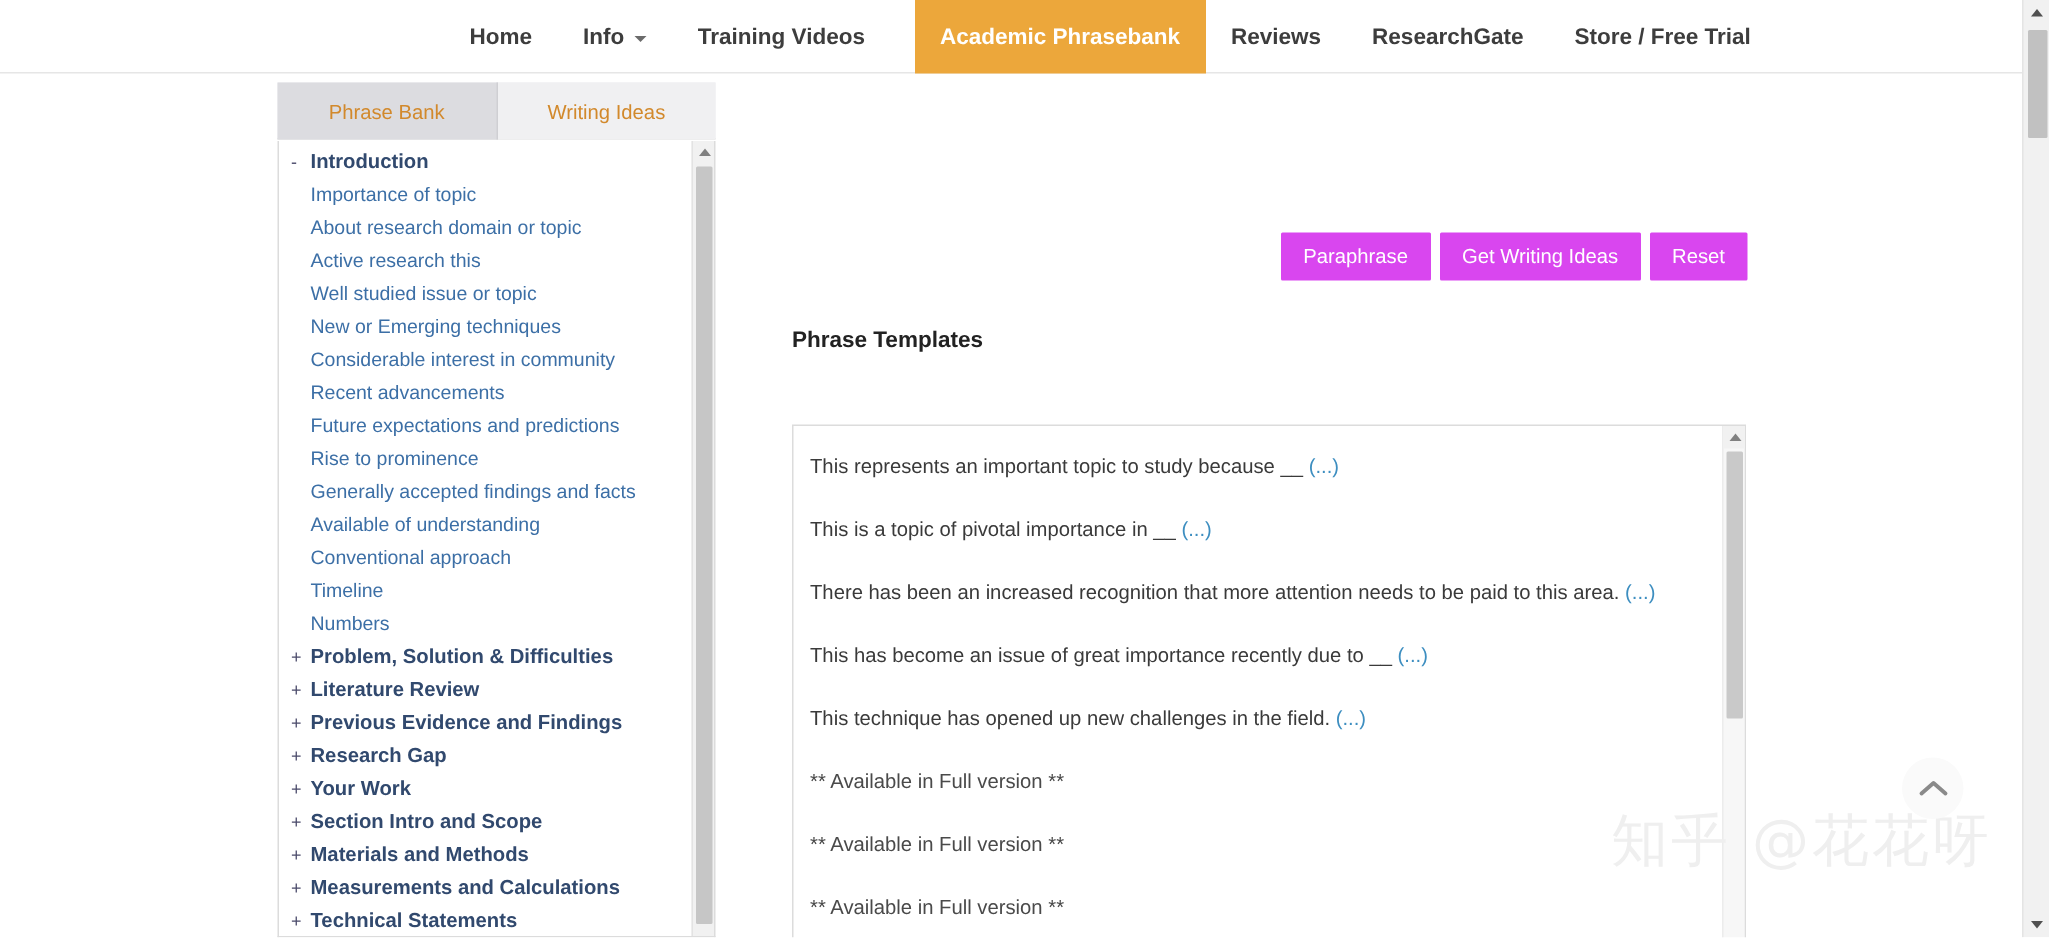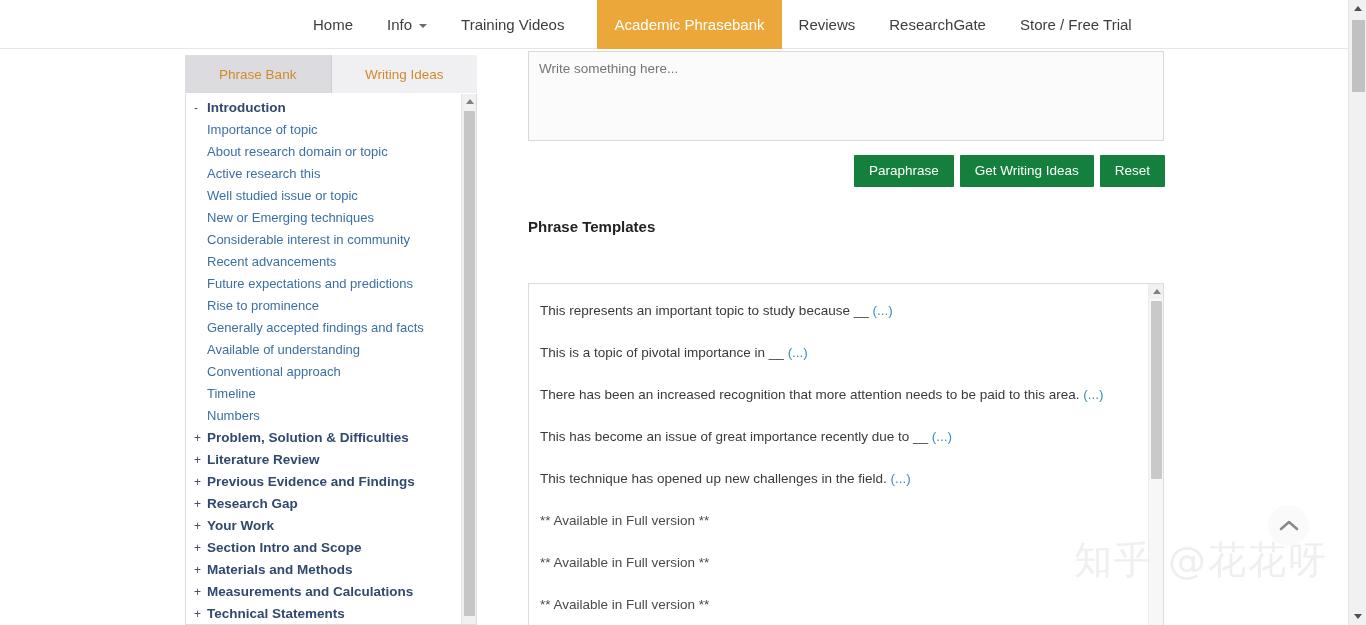--- a/index.html
+++ b/index.html
@@ -21,20 +21,21 @@
 
   
   #topnav {
     position: absolute;
     left: 0; top: 0;
     width: 1348px;
     height: 49px;
     background: #ffffff;
     border-bottom: 1px solid #e6e6e6;
     box-sizing: border-box;
+    font-weight: bold;
   }
   #navlist {
     position: absolute;
     left: 0; top: 0;
     height: 49px;
     display: flex;
     align-items: stretch;
     padding-left: 296px;
   }
   .navitem {
@@ -196,21 +197,21 @@
     outline: none;
     font-family: "Liberation Sans", sans-serif;
   }
   #btnrow {
     position: absolute;
     right: 1px; top: 106px;
     display: flex;
     gap: 6px;
   }
   .abtn {
-    background: #15803d;
+    background: #d946ef;
     color: #ffffff;
     font-size: 13.5px;
     border: none;
     padding: 0 15px;
     height: 32px;
     line-height: 32px;
     cursor: pointer;
     font-family: "Liberation Sans", sans-serif;
     border-radius: 1px;
   }
@@ -469,21 +470,20 @@
         <div class="sb-arrow">
           <span class="tri-up"></span>
         </div>
         <div id="listthumb"></div>
       </div>
     </div>
   </div>
 
   <div id="main">
 
-    <textarea id="inputarea" placeholder="Write something here..." style=""></textarea>
 
     <div id="btnrow">
         <button class="abtn">Paraphrase</button>
         <button class="abtn">Get Writing Ideas</button>
         <button class="abtn">Reset</button>
       </div>
 
     <div id="ptTitle">Phrase Templates</div>
 
     <div id="ptBox">

